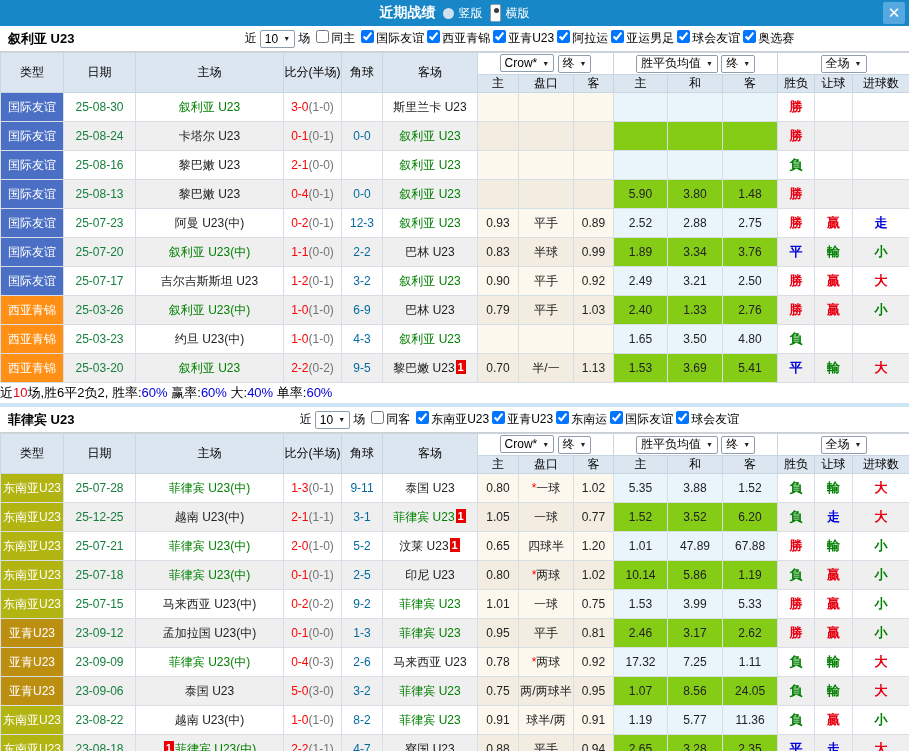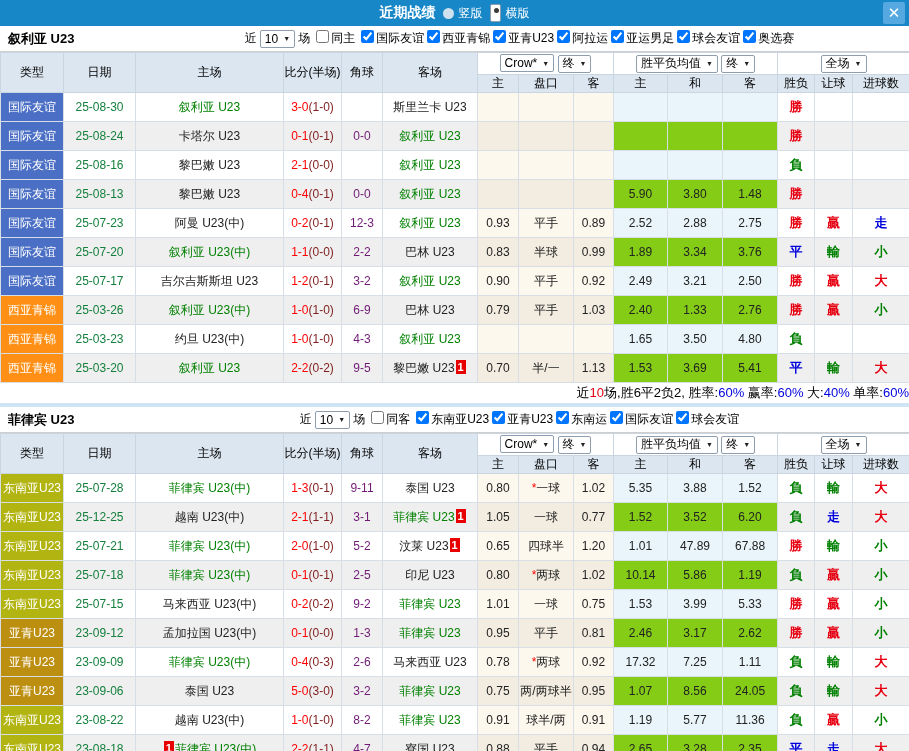--- a/index.html
+++ b/index.html
@@ -45,32 +45,32 @@
   thead tr.subs th { height:18px; }
   thead th.white { background:#fff; }
   tbody td { height:29px; background:#fff; border-color:#d8dee6; font-size:12px; color:#222; }
   tr.even td { background:#efefef; }
   td.crow { background:#fdf8ee; }
   tr.even td.crow { background:#f3ede1; }
   td.avg { background:#e9f5fb; }
   tr.even td.avg { background:#84cc16; }
   td.type { color:#fff; }
   td.date { color:#15803d; }
-  td.corner { color:#701a75; }
+  td.corner { color:#0369a1; }
   td.score .ft { color:#ff0000; }
-  td.score .ht { color:#7f1d1d; }
+  td.score .ht { color:#737373; }
   td.home span.green, td.away span.green { color:#008000; }
   td.res { font-size:13px; font-weight:bold; }
   .badge {
     display:inline-block; background:#e80000; color:#fff; font-size:11px; font-weight:bold;
     line-height:14px; padding:0 2px; margin:0 1px; vertical-align:1px;
   }
   .star { color:#ff0000; }
   
-  .summary { height:20px; line-height:20px; text-align:right; font-size:13px; background:#fff; }
+  .summary { height:20px; line-height:20px; text-align:left; font-size:13px; background:#fff; }
   .separator { height:4px; background:#cde5f4; }
 </style>
 </head>
 <body>
 
 <div class="titlebar">
   <span class="title">近期战绩</span>
   <span class="radio-group">
     <span class="radio"></span>
     <span>竖版</span>

